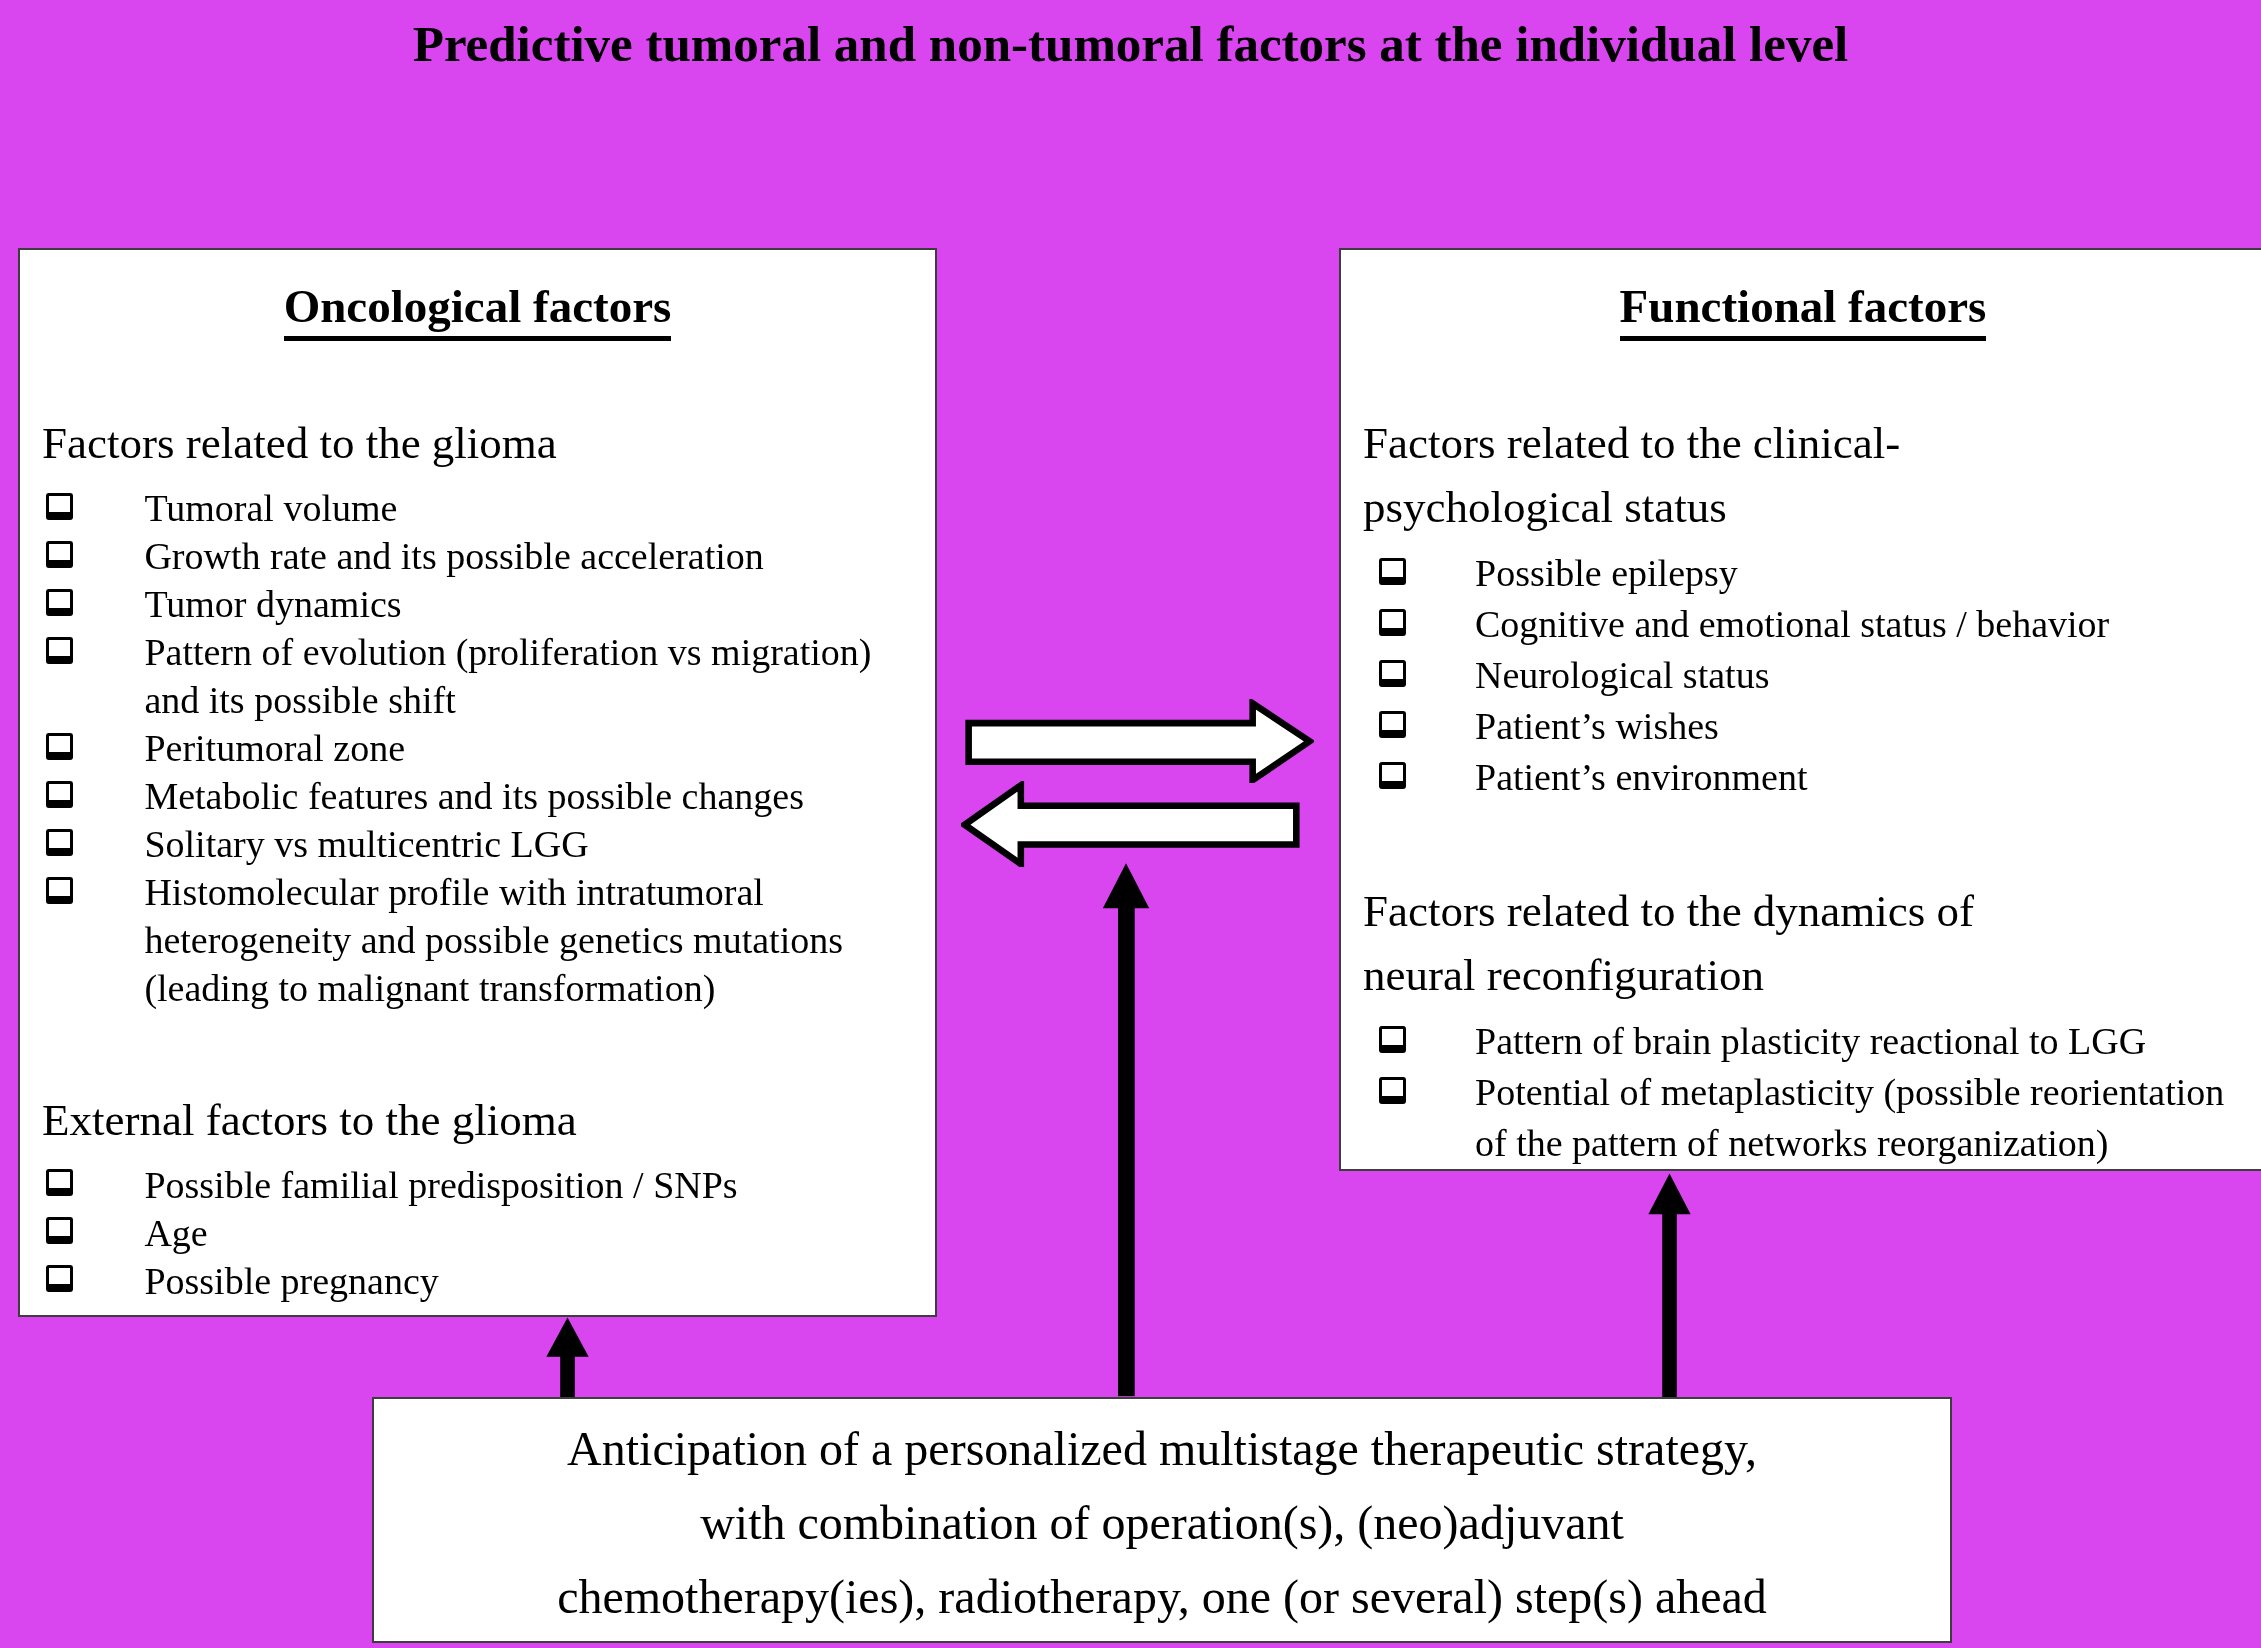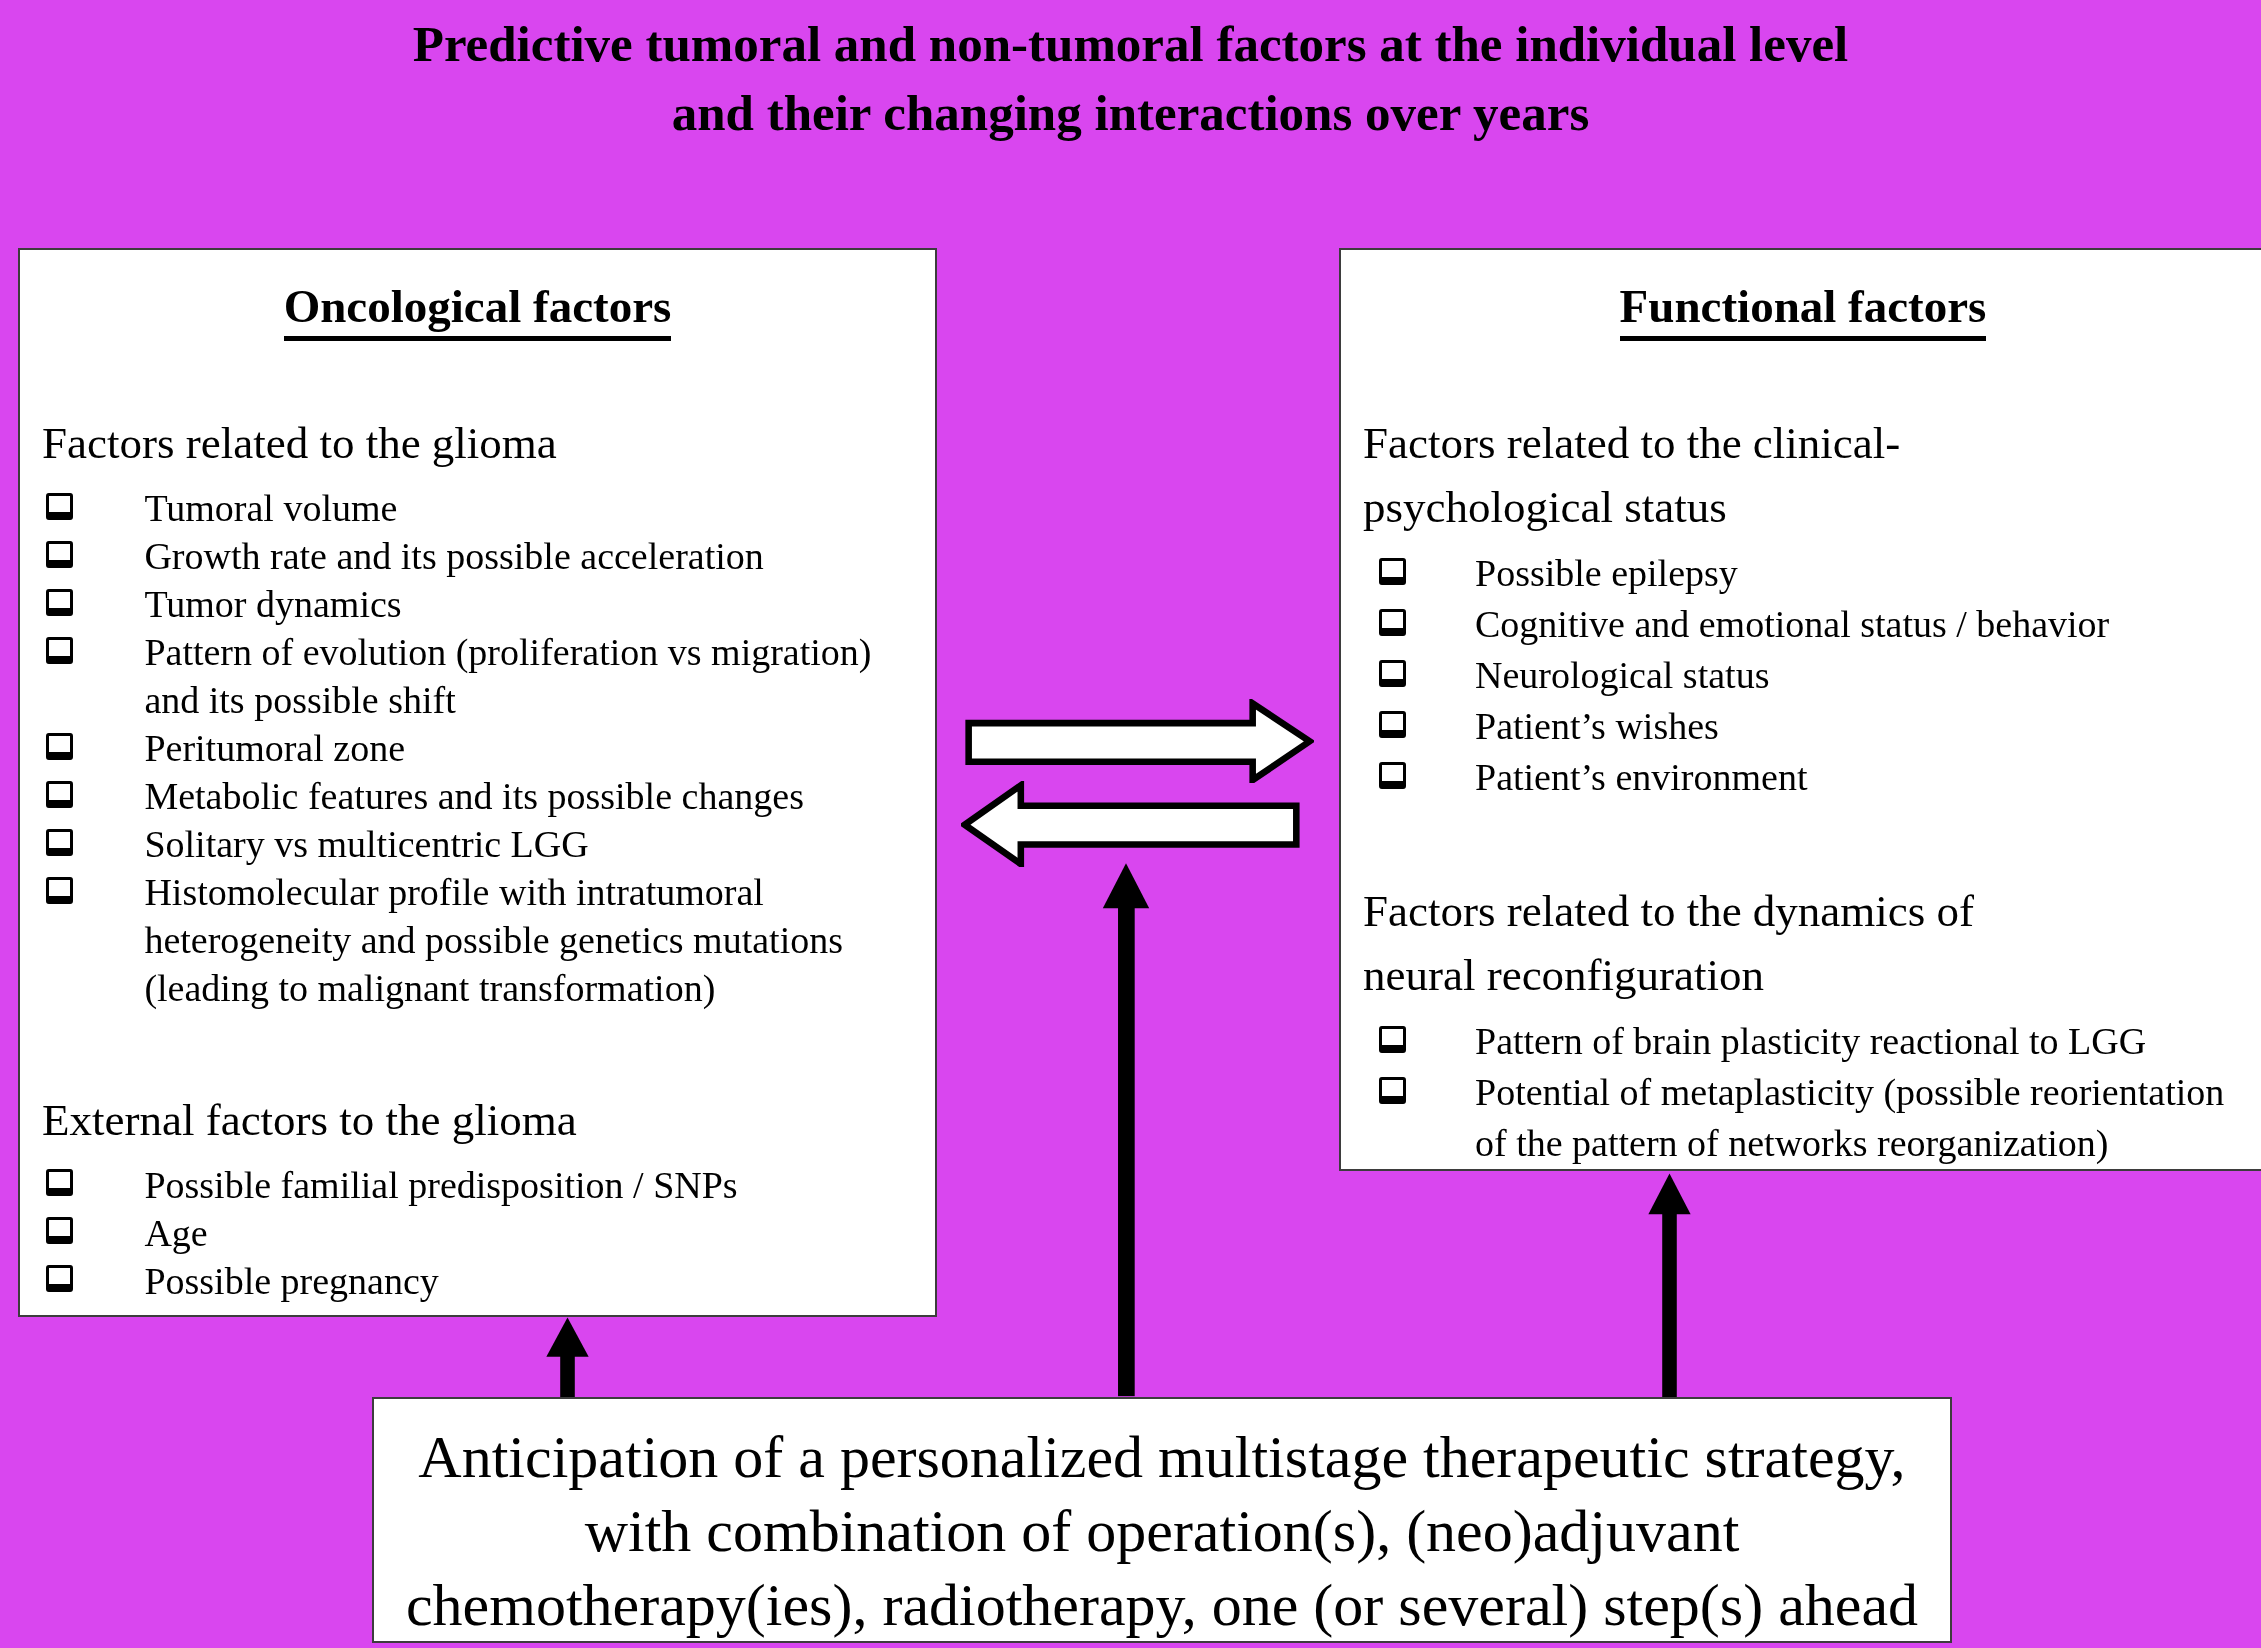--- a/index.html
+++ b/index.html
@@ -68,37 +68,36 @@
     background: #fff;
   }
   .lines { margin-left: 47px; }
   .ln { font-size: 38px; line-height: 48px; white-space: nowrap; }
   .box-right .ln { line-height: 51px; }
   .box-right .cb { margin-top: 10.2px; margin-left: 16px; }
   .box-right .lines { margin-left: 45px; }
 
   
   .bottom-text {
-    padding-top: 21px;
+    padding-top: 13px;
     text-align: center;
-    font-size: 60px;
+    font-size: 48px;
     line-height: 74px;
   }
 
   
   .arrow { position: absolute; }
 </style>
 </head>
 <body>
 
 <div class="canvas">
 
   <div class="diagram-title">
     <div>Predictive tumoral and non-tumoral factors at the individual level</div>
-    <div>and their changing interactions over years</div>
   </div>
 
   <div class="box box-left">
     <div class="box-heading">
       <span class="u">Oncological factors</span>
     </div>
 
     <div class="section">
       <div class="section-heading">
         <div>Factors related to the glioma</div>

